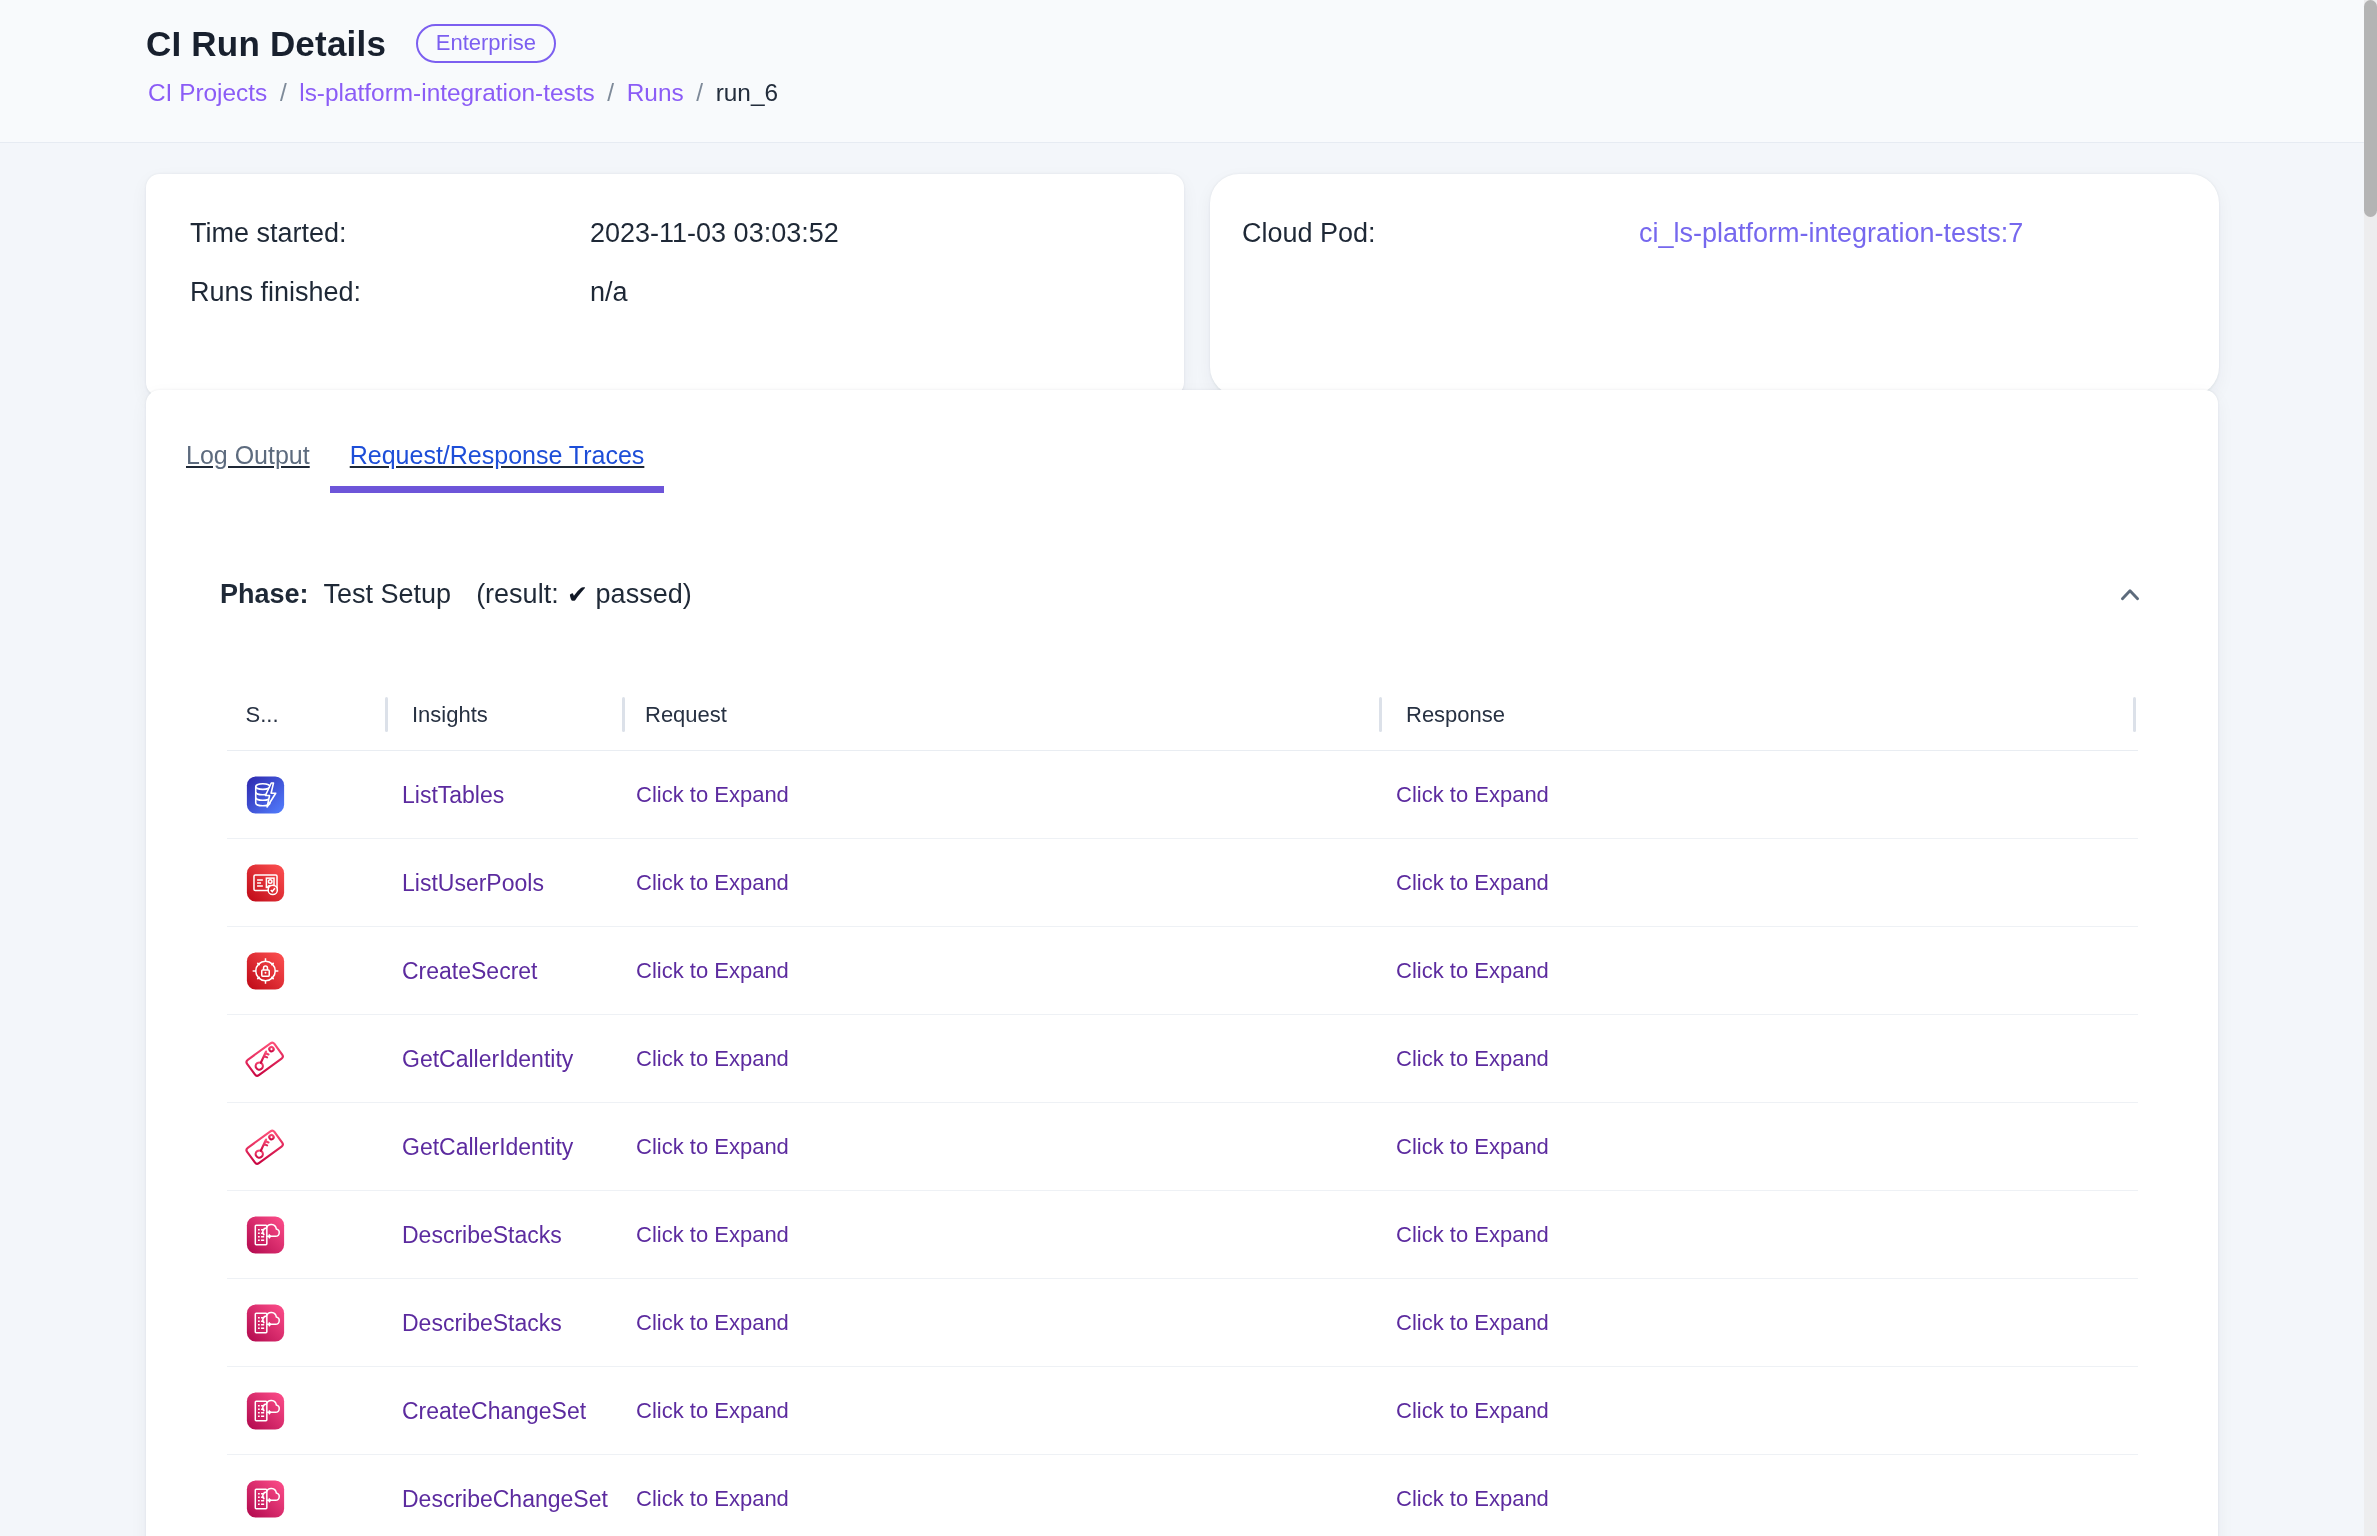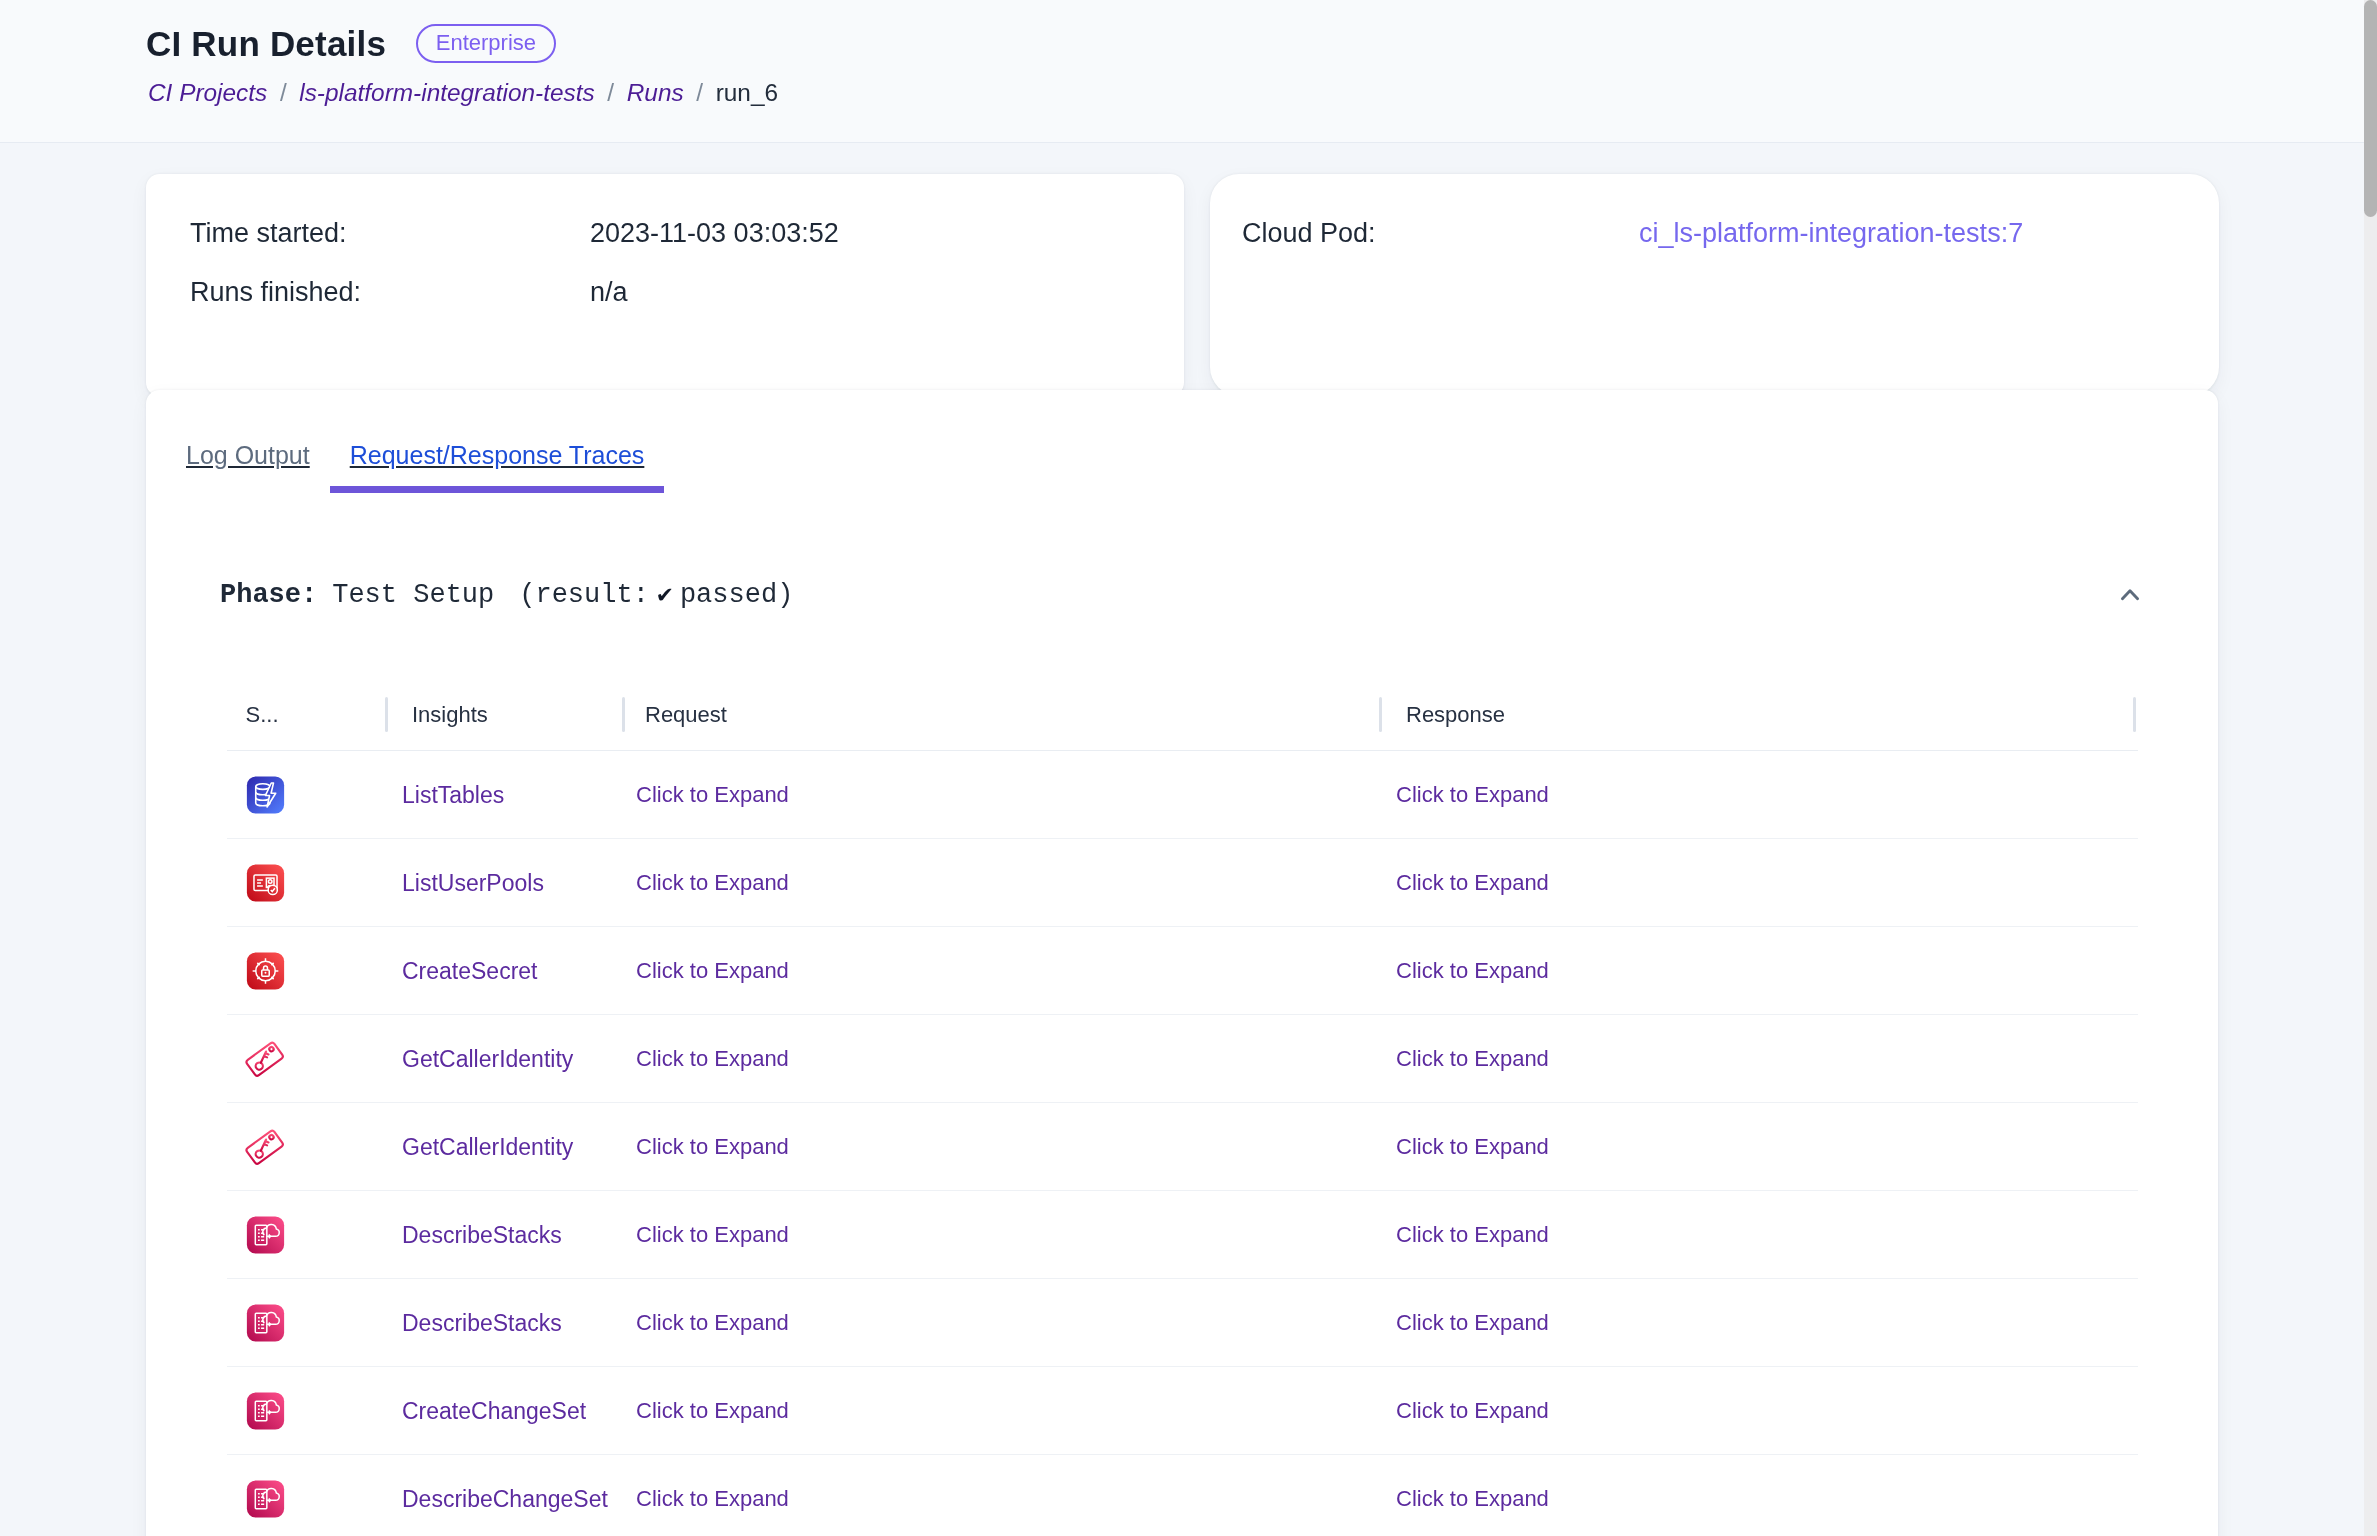--- a/index.html
+++ b/index.html
@@ -14,21 +14,21 @@
     position:absolute;left:0;top:0;width:100%;height:143px;
     background:#f8fafc;border-bottom:1.7px solid #e6ebf2;box-sizing:border-box;
   }
   .title-row{position:absolute;left:146px;top:23.6px;display:flex;align-items:center;gap:30px;}
   .page-title{margin:0;font-size:35px;font-weight:600;color:#18202e;letter-spacing:0.2px;}
   .badge{
     border:2.1px solid #7c5ff0;color:#7c5ff0;border-radius:840px;
     padding:5.9px 17.7px 7.6px;font-size:22px;line-height:1;white-space:nowrap;
   }
   .breadcrumb{position:absolute;left:148px;top:79px;display:flex;align-items:center;gap:12.6px;font-size:24.4px;}
-  .bc-link{color:#4c1d95;cursor:pointer;font-style:italic;}
+  .bc-link{color:#8b5cf6;cursor:pointer;}
   .bc-sep{color:#7e8a99;}
   .bc-current{color:#232d3c;}
   
   .card{background:#ffffff;border-radius:13.5px;
     box-shadow:0 0.8px 2.5px rgba(23,32,54,.08),0 6.7px 18.5px rgba(23,32,54,.05);}
   .summary-card{position:absolute;top:174px;height:222px;box-sizing:border-box;padding-top:30px;}
   #card-left{left:146px;width:1038px;--padl:44px;--labelw:400px;}
   #card-right{left:1210px;width:1009px;border-radius:29px;--padl:32px;--labelw:397px;}
   .kv-row{display:flex;align-items:center;height:59px;padding-left:var(--padl);font-size:27px;color:#1e2836;}
   .kv-label{width:var(--labelw);flex:none;}
@@ -39,21 +39,21 @@
   .tabs{position:absolute;left:20px;top:34px;display:flex;text-decoration:underline;}
   .tab{
     height:62px;padding:0 20px;display:flex;align-items:center;
     font-size:25px;color:#5d6b7e;border-bottom:7.6px solid transparent;cursor:pointer;
   }
   .tab.active{color:#1d4ed8;border-bottom-color:#6d55d9;}
   .phase-row{
     position:absolute;left:74px;right:72px;top:180px;height:49px;
     display:flex;align-items:center;justify-content:space-between;cursor:pointer;
   }
-  .phase-text{display:flex;align-items:baseline;font-size:27px;color:#1f2937;white-space:pre;font-family:Liberation Mono, monospace;}
+  .phase-text{display:flex;align-items:baseline;font-size:27px;color:#1f2937;white-space:pre;}
   .phase-label{font-weight:700;margin-right:15px;}
   .phase-name{margin-right:25px;}
   .phase-result{display:inline-flex;align-items:baseline;}
   .check{font-weight:700;margin:0 7.6px 0 8.4px;font-size:25px;color:#111826;}
   .chevron{flex:none;}
   
   .trace-table{position:absolute;left:81px;top:289px;width:1911px;}
   .thead{position:relative;height:71px;border-bottom:0.8px solid #e9edf2;font-size:22px;color:#273142;}
   .th{position:absolute;top:0;height:100%;display:flex;align-items:center;white-space:nowrap;}
   .th.c0{left:18.5px;}.th.c1{left:185px;}.th.c2{left:418px;}.th.c3{left:1179px;}

